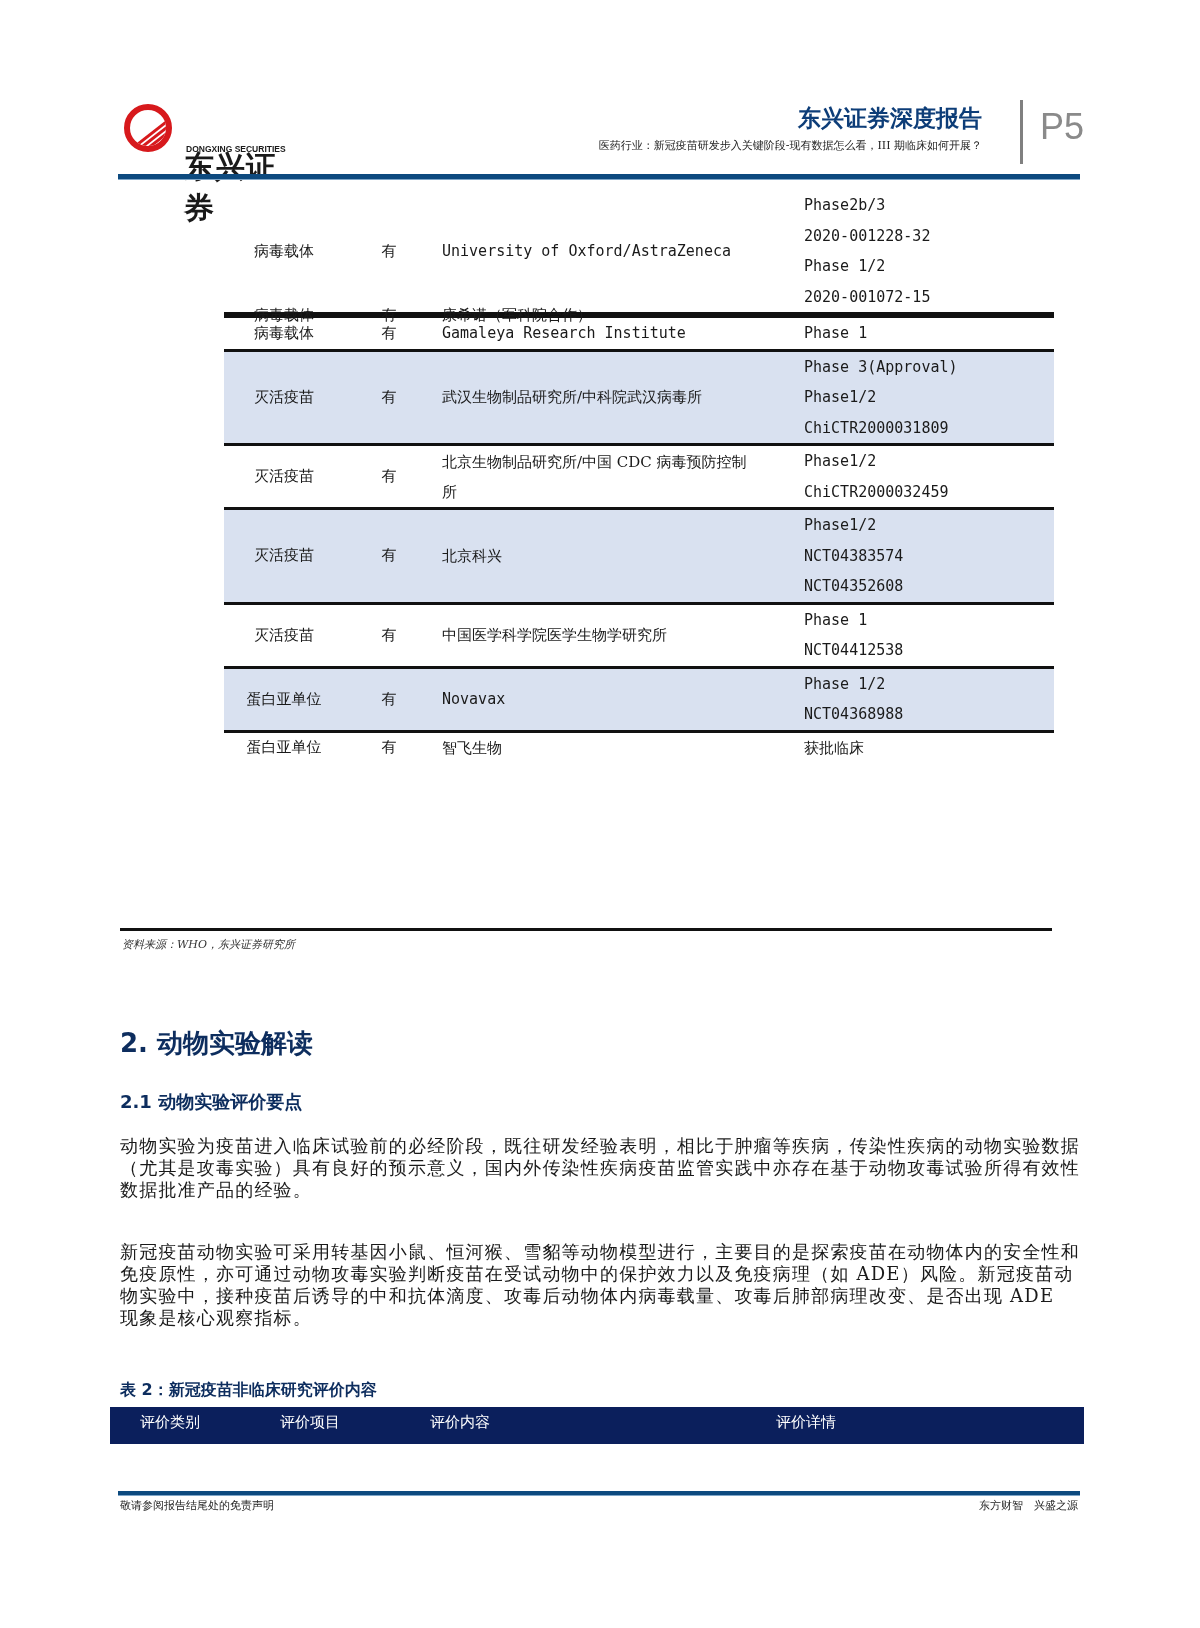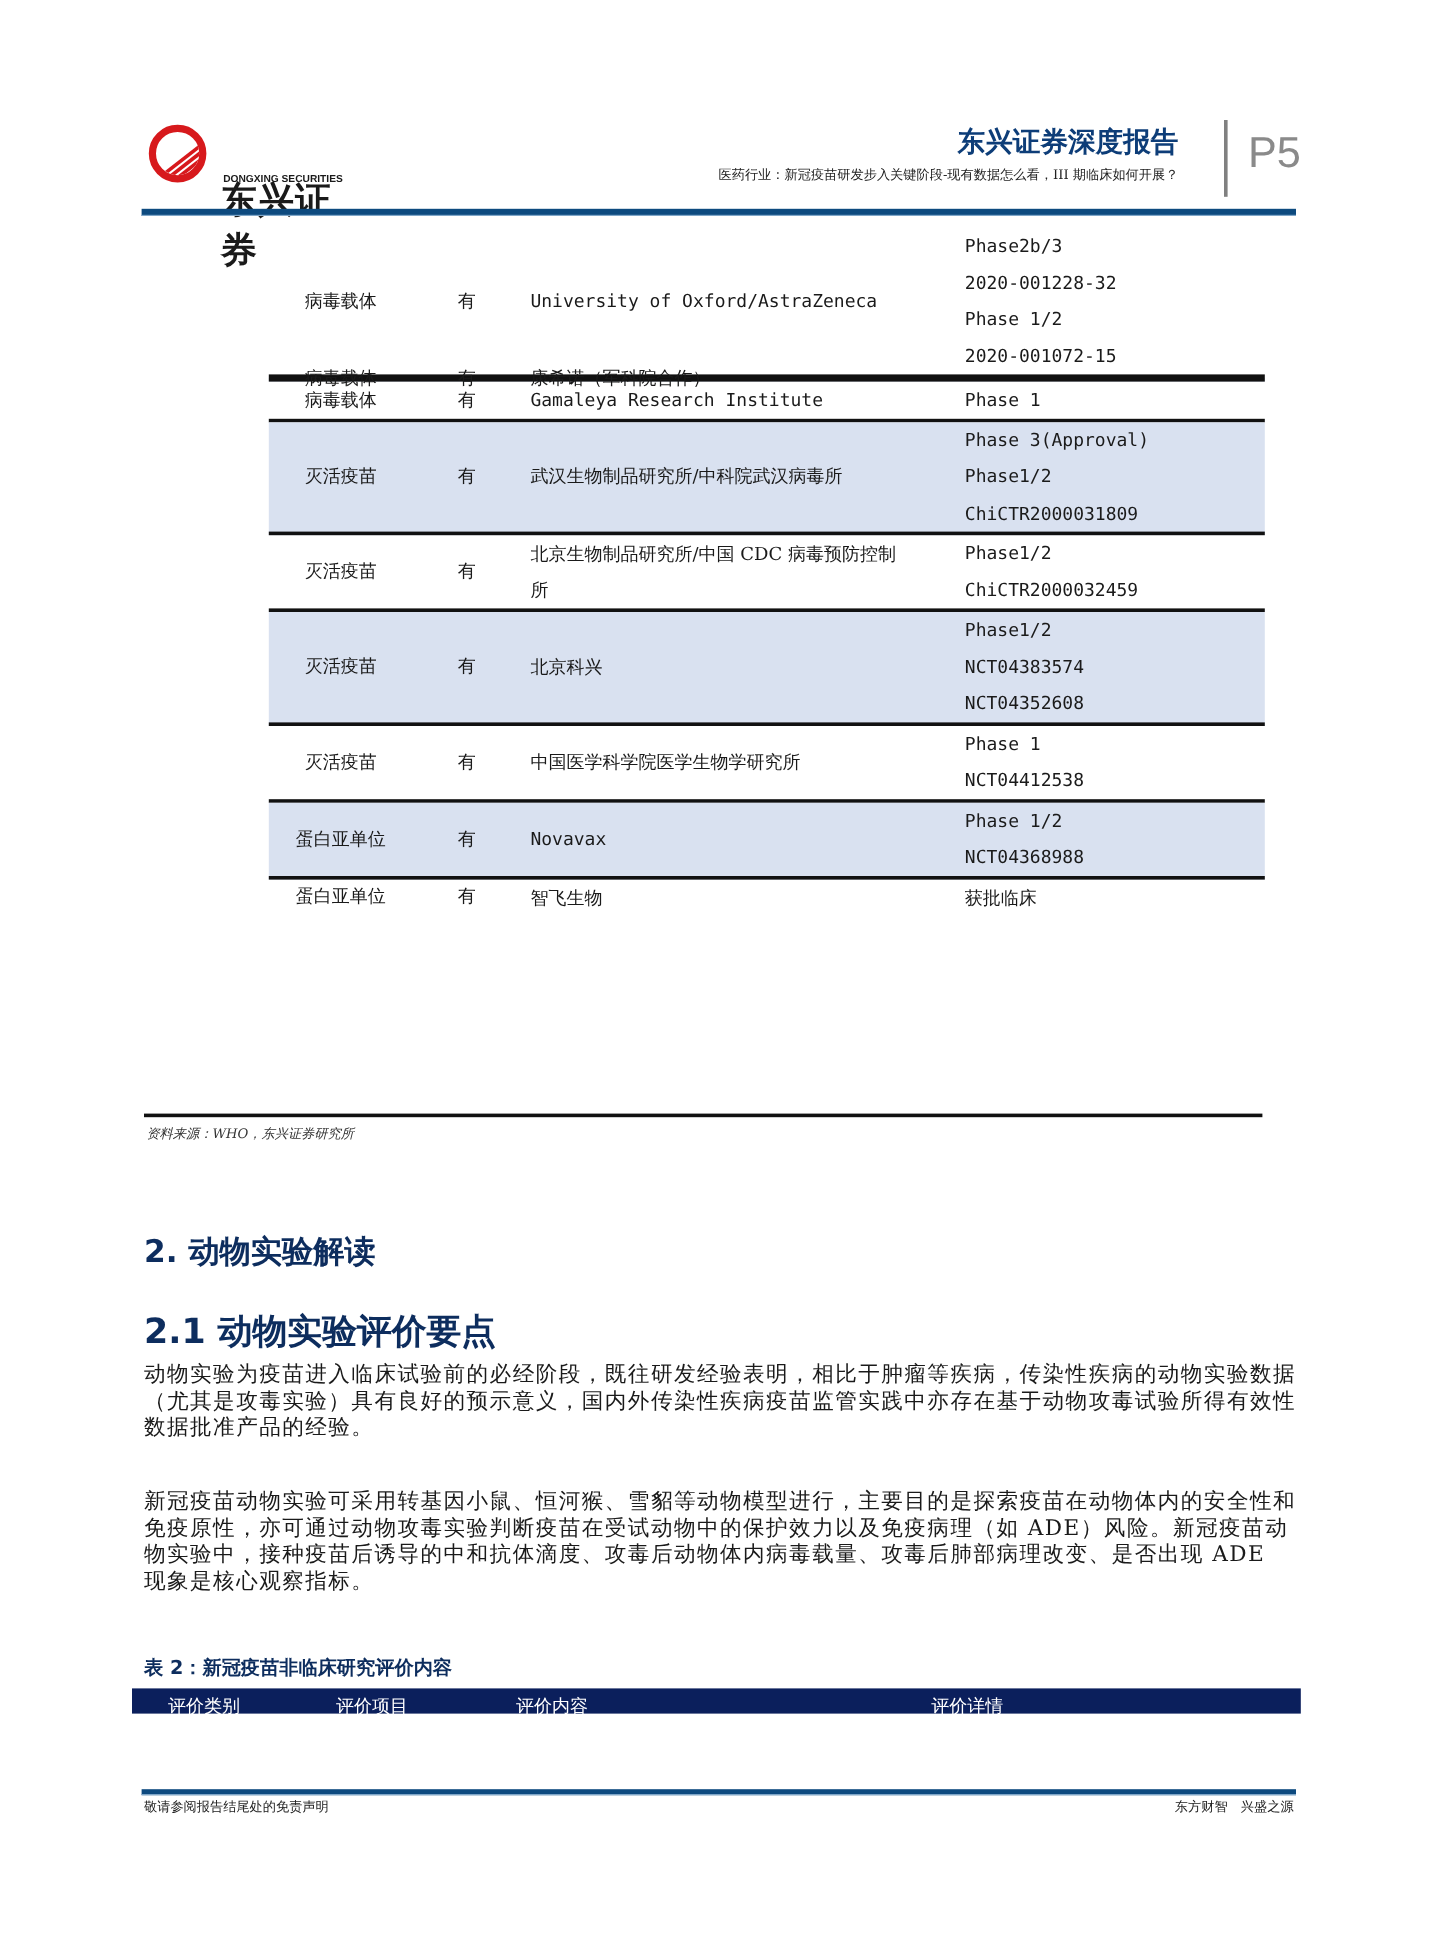--- a/index.html
+++ b/index.html
@@ -33,26 +33,26 @@
     .c-org { left: 218px; width: 380px; line-height: 30px; font-family: "DejaVu Sans Mono", "Liberation Mono", monospace; font-size: 15px; }
     .c-org.cn { font-family: "DejaVu Serif", serif; }
     .c-phase { position: relative; margin-left: 580px; width: 240px; text-align: left; font-family: "DejaVu Sans Mono", monospace;
                font-size: 15px; }
     .c-phase div { height: 30.5px; line-height: 30.5px; }
     .tbl-bottom { left: 120px; top: 928px; width: 932px; height: 3px; background: #111; }
     .source { left: 122px; top: 937px; font-size: 11px; font-style: italic; color: #333; text-align: center; }
 
     
     .h1 { left: 120px; top: 1026px; font-family: "DejaVu Sans", sans-serif; font-weight: bold; font-size: 26px; color: #0d2d5e; }
-    .h2 { left: 120px; top: 1090px; font-family: "DejaVu Sans", sans-serif; font-weight: bold; font-size: 29px; color: #0d2d5e; }
+    .h2 { left: 120px; top: 1090px; font-family: "DejaVu Sans", sans-serif; font-weight: bold; font-size: 18px; color: #0d2d5e; }
     .para { left: 120px; width: 960px; font-size: 18px; line-height: 22px; color: #1a1a1a; letter-spacing: 1.2px; }
     .p1 { top: 1135px; }
     .p2 { top: 1241px; }
     .tcap { left: 120px; top: 1380px; font-family: "DejaVu Sans", sans-serif; font-weight: bold; font-size: 16px; color: #0d2d5e; }
-    .thead { left: 110px; top: 1407px; width: 974px; height: 21px; background: #0b1f5c; color: #fff; font-size: 15px; text-decoration: underline; }
+    .thead { left: 110px; top: 1407px; width: 974px; height: 37px; background: #0b1f5c; color: #fff; font-size: 15px; text-decoration: underline; }
     .thead span { position: absolute; top: 6px; }
 
     
     .ftr-rule { left: 118px; top: 1491px; width: 962px; height: 4px; background: #0d4a7f; border-bottom: 1px solid #7fa6c8; }
     .ftr-left { left: 120px; top: 1498px; font-size: 11px; color: #222; }
     .ftr-right { right: 122px; top: 1498px; font-size: 11px; color: #222; }
   </style>
 </head>
 <body>
 

